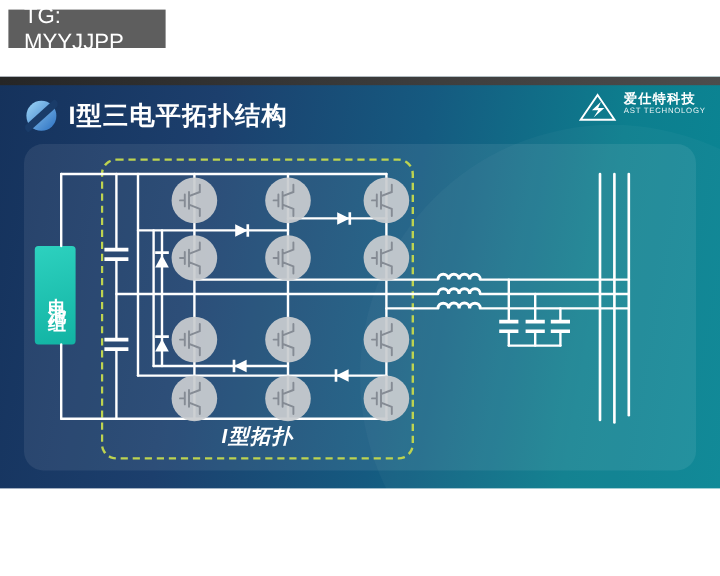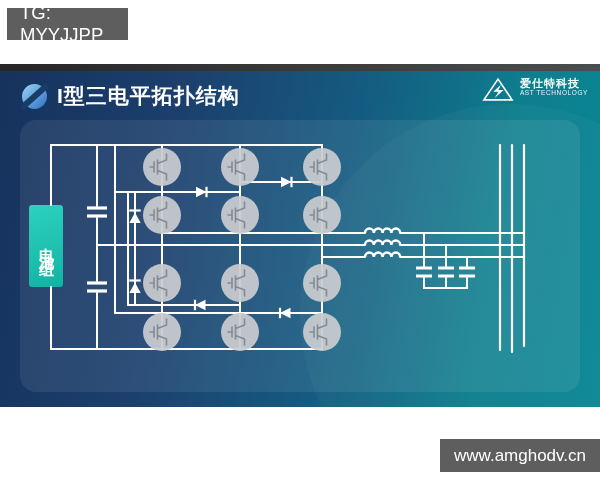--- a/index.html
+++ b/index.html
@@ -1,20 +1,20 @@
 <!DOCTYPE html>
 <html><head>
 <meta charset="utf-8">
 <style>
   html,body{margin:0;padding:0;background:#fff;}
   body{font-family:"Liberation Sans", sans-serif;}
   .stage{position:relative;width:600px;height:480px;background:#ffffff;overflow:hidden;}
 
   
-  .tg-box{position:absolute;left:7px;top:8px;width:121px;height:32px;background:#5e5e5e;
+  .tg-box{position:absolute;left:7px;top:8px;width:131px;height:32px;background:#5e5e5e;
           color:#fff;font-size:18.5px;display:flex;align-items:center;padding-left:13px;box-sizing:border-box;}
   .site-box{position:absolute;left:440px;top:439px;width:160px;height:33px;background:#5e5e5e;
           color:#fff;font-size:17px;display:flex;align-items:center;justify-content:center;}
 
   
   .poster{position:absolute;left:0;top:64px;width:600px;height:343px;
           background:linear-gradient(100deg,#15325c 0%,#1c3f6d 28%,#155a80 55%,#0d7e8e 80%,#0a8795 100%);}
   .top-strip{position:absolute;left:0;top:0;width:100%;height:7px;
           background:linear-gradient(90deg,#262626,#4d4d4d);}
   .sheen{position:absolute;left:300px;top:40px;width:420px;height:420px;border-radius:50%;
@@ -81,20 +81,23 @@
         <path d="M20 8 L12 15.5 H17.5 L13.5 22 L23 13.5 H17.5 Z" fill="#ffffff"></path>
       </svg>
       <div class="brand-text">
         <div class="brand-name">爱仕特科技</div>
         <div class="brand-sub">AST TECHNOLOGY</div>
       </div>
     </div>
 
     <div class="panel"></div>
 
+    <div class="dashed-box box-topology">
+      <div class="section-label">I型拓扑</div>
+    </div>
 
     <div class="battery">
       <span class="battery-label">电池组</span>
     </div>
 
 
     <svg class="circuit-svg" viewBox="0 64 600 343">
 
       <g stroke="#ffffff" stroke-width="2" fill="none" stroke-linecap="round">
         <path d="M51 145 H322"></path>
@@ -230,17 +233,14 @@
             <path d="M310 283 H314 M314 278 V288 M317.5 276 V290 M317.5 279.5 L326.5 276 V270 M317.5 286.5 L326.5 290 V296" fill="none" stroke="#858b94" stroke-width="1.6" stroke-linecap="round"></path>
           </g>
           <g>
             <circle cx="322" cy="332" r="19" fill="#c9ccd0" fill-opacity="0.93"></circle>
             <path d="M310 332 H314 M314 327 V337 M317.5 325 V339 M317.5 328.5 L326.5 325 V319 M317.5 335.5 L326.5 339 V345" fill="none" stroke="#858b94" stroke-width="1.6" stroke-linecap="round"></path>
           </g>
         </g>
     </svg>
   </div>
 
-  <div class="site-box">
-    <span>www.amghodv.cn</span>
-  </div>
 
 </div>
 
 </body></html>

